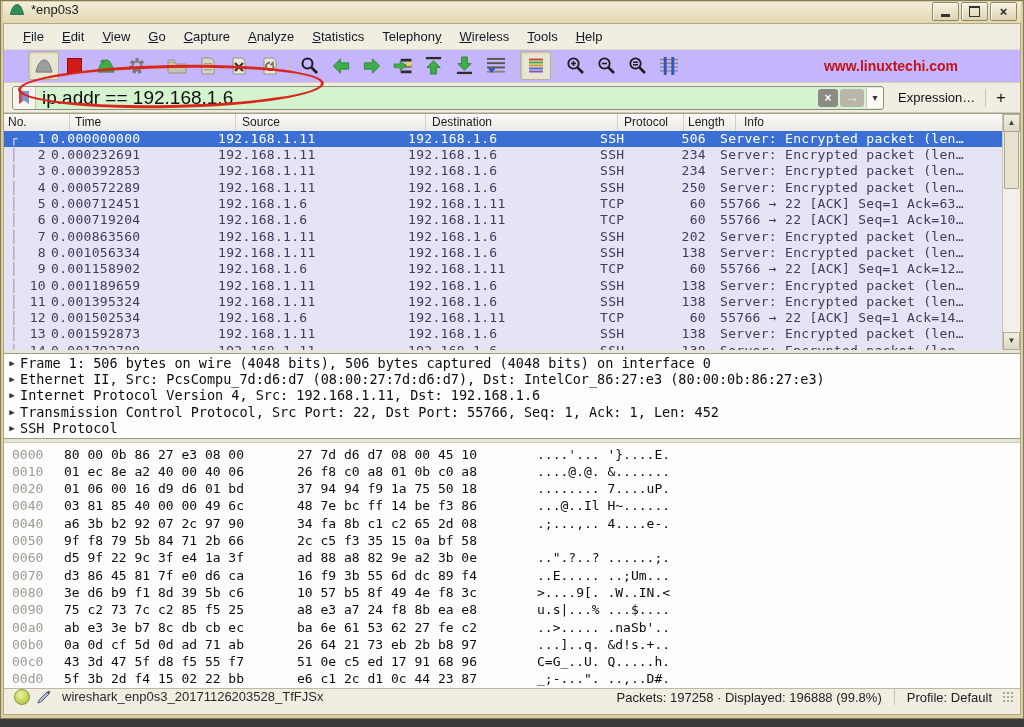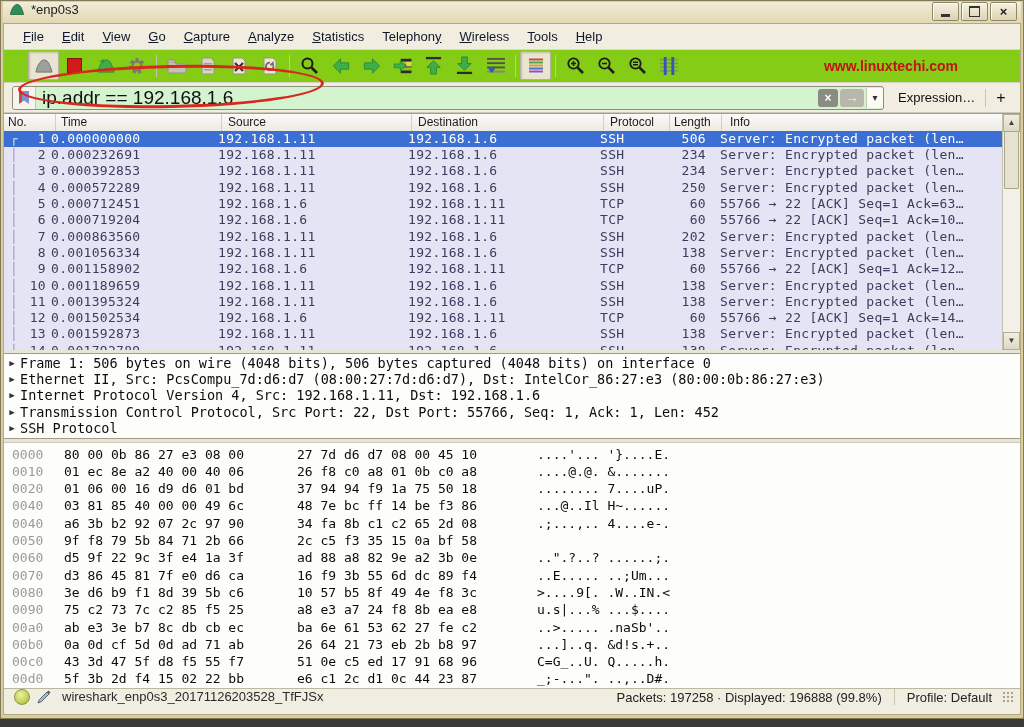--- a/index.html
+++ b/index.html
@@ -20,21 +20,21 @@
   .g-close{font-weight:bold;font-size:13px;line-height:13px;}
   
   .winbody{box-sizing:border-box;height:692px;background:#f1eee1;border:1px solid #b3a981;
     display:flex;flex-direction:column;}
   
   .menubar{height:25px;display:flex;align-items:center;padding-left:10px;font-size:13px;color:#0f172a;
     background:#f1eee1;border-bottom:1px solid #dedacb;}
   .mitem{padding:3px 9px;cursor:default;}
   .mitem u{text-decoration:underline;}
   
-  .toolbar{height:33px;display:flex;align-items:center;padding-left:24px;background:#84cc16;
+  .toolbar{height:33px;display:flex;align-items:center;padding-left:24px;background:#c4b5fd;
     border-bottom:1px solid #d6d2c2;position:relative;}
   .tbtn{width:29px;height:27px;display:flex;align-items:center;justify-content:center;border:1px solid transparent;border-radius:2px;}
   .tbtn.framed{border:1px solid #b6b19a;background:#e9e5d3;box-shadow:inset 1px 1px 2px rgba(90,80,50,.25);}
   .tsep{width:1px;height:22px;background:#c9c5b2;margin:0 4px;}
   .watermark{position:absolute;right:62px;top:8px;font-size:14px;font-weight:bold;color:var(--watermark);}
   
   .filterbar{height:29px;display:flex;align-items:center;padding:0 8px;background:#f1eee1;
     border-bottom:1px solid #cdc9b9;position:relative;}
   .filterbox{flex:0 0 870px;height:22px;display:flex;align-items:center;background:var(--filter-bg);
     border:1px solid #8d8d7e;border-radius:3px;overflow:hidden;}
@@ -52,21 +52,21 @@
   .fexpr{font-size:13px;color:#101010;margin-left:14px;}
   .fsep{width:1px;height:18px;background:#c9c5b2;margin:0 10px;}
   .fplus{font-size:16px;color:#101010;}
   .annotation{position:absolute;left:14px;top:-18px;width:300px;height:37px;border:3px solid var(--annot);
     border-radius:50%;transform:rotate(-1.2deg);pointer-events:none;z-index:5;}
   
   .listwrap{height:239px;position:relative;border-top:1px solid #a19d8c;background:var(--list-bg);overflow:hidden;}
   .phead{height:17px;display:flex;background:linear-gradient(#fbfaf8,#eceae4);border-bottom:1px solid #c6c3ba;
     font-size:12px;color:#1c1c1c;}
   .phead span{border-right:1px solid #d2cfc7;display:flex;align-items:center;box-sizing:border-box;}
-  .hc-no{width:52px;padding-left:4px;}
+  .hc-no{width:66px;padding-left:4px;}
   .hc-time{width:166px;padding-left:5px;}
   .hc-src{width:190px;padding-left:6px;}
   .hc-dst{width:192px;padding-left:6px;}
   .hc-proto{width:66px;padding-left:6px;}
   .hc-len{width:52px;padding-left:4px;}
   .hc-info{flex:1;padding-left:8px;border-right:none!important;}
   .plist{position:absolute;left:0;right:17px;top:17px;bottom:0;overflow:hidden;
     font-family:"DejaVu Sans Mono",monospace;font-size:13px;letter-spacing:.3px;color:#3c3c5e;}
   .prow{height:16.3px;line-height:16.3px;display:flex;white-space:nowrap;}
   .prow.sel{background:var(--sel);color:#ffffff;}

